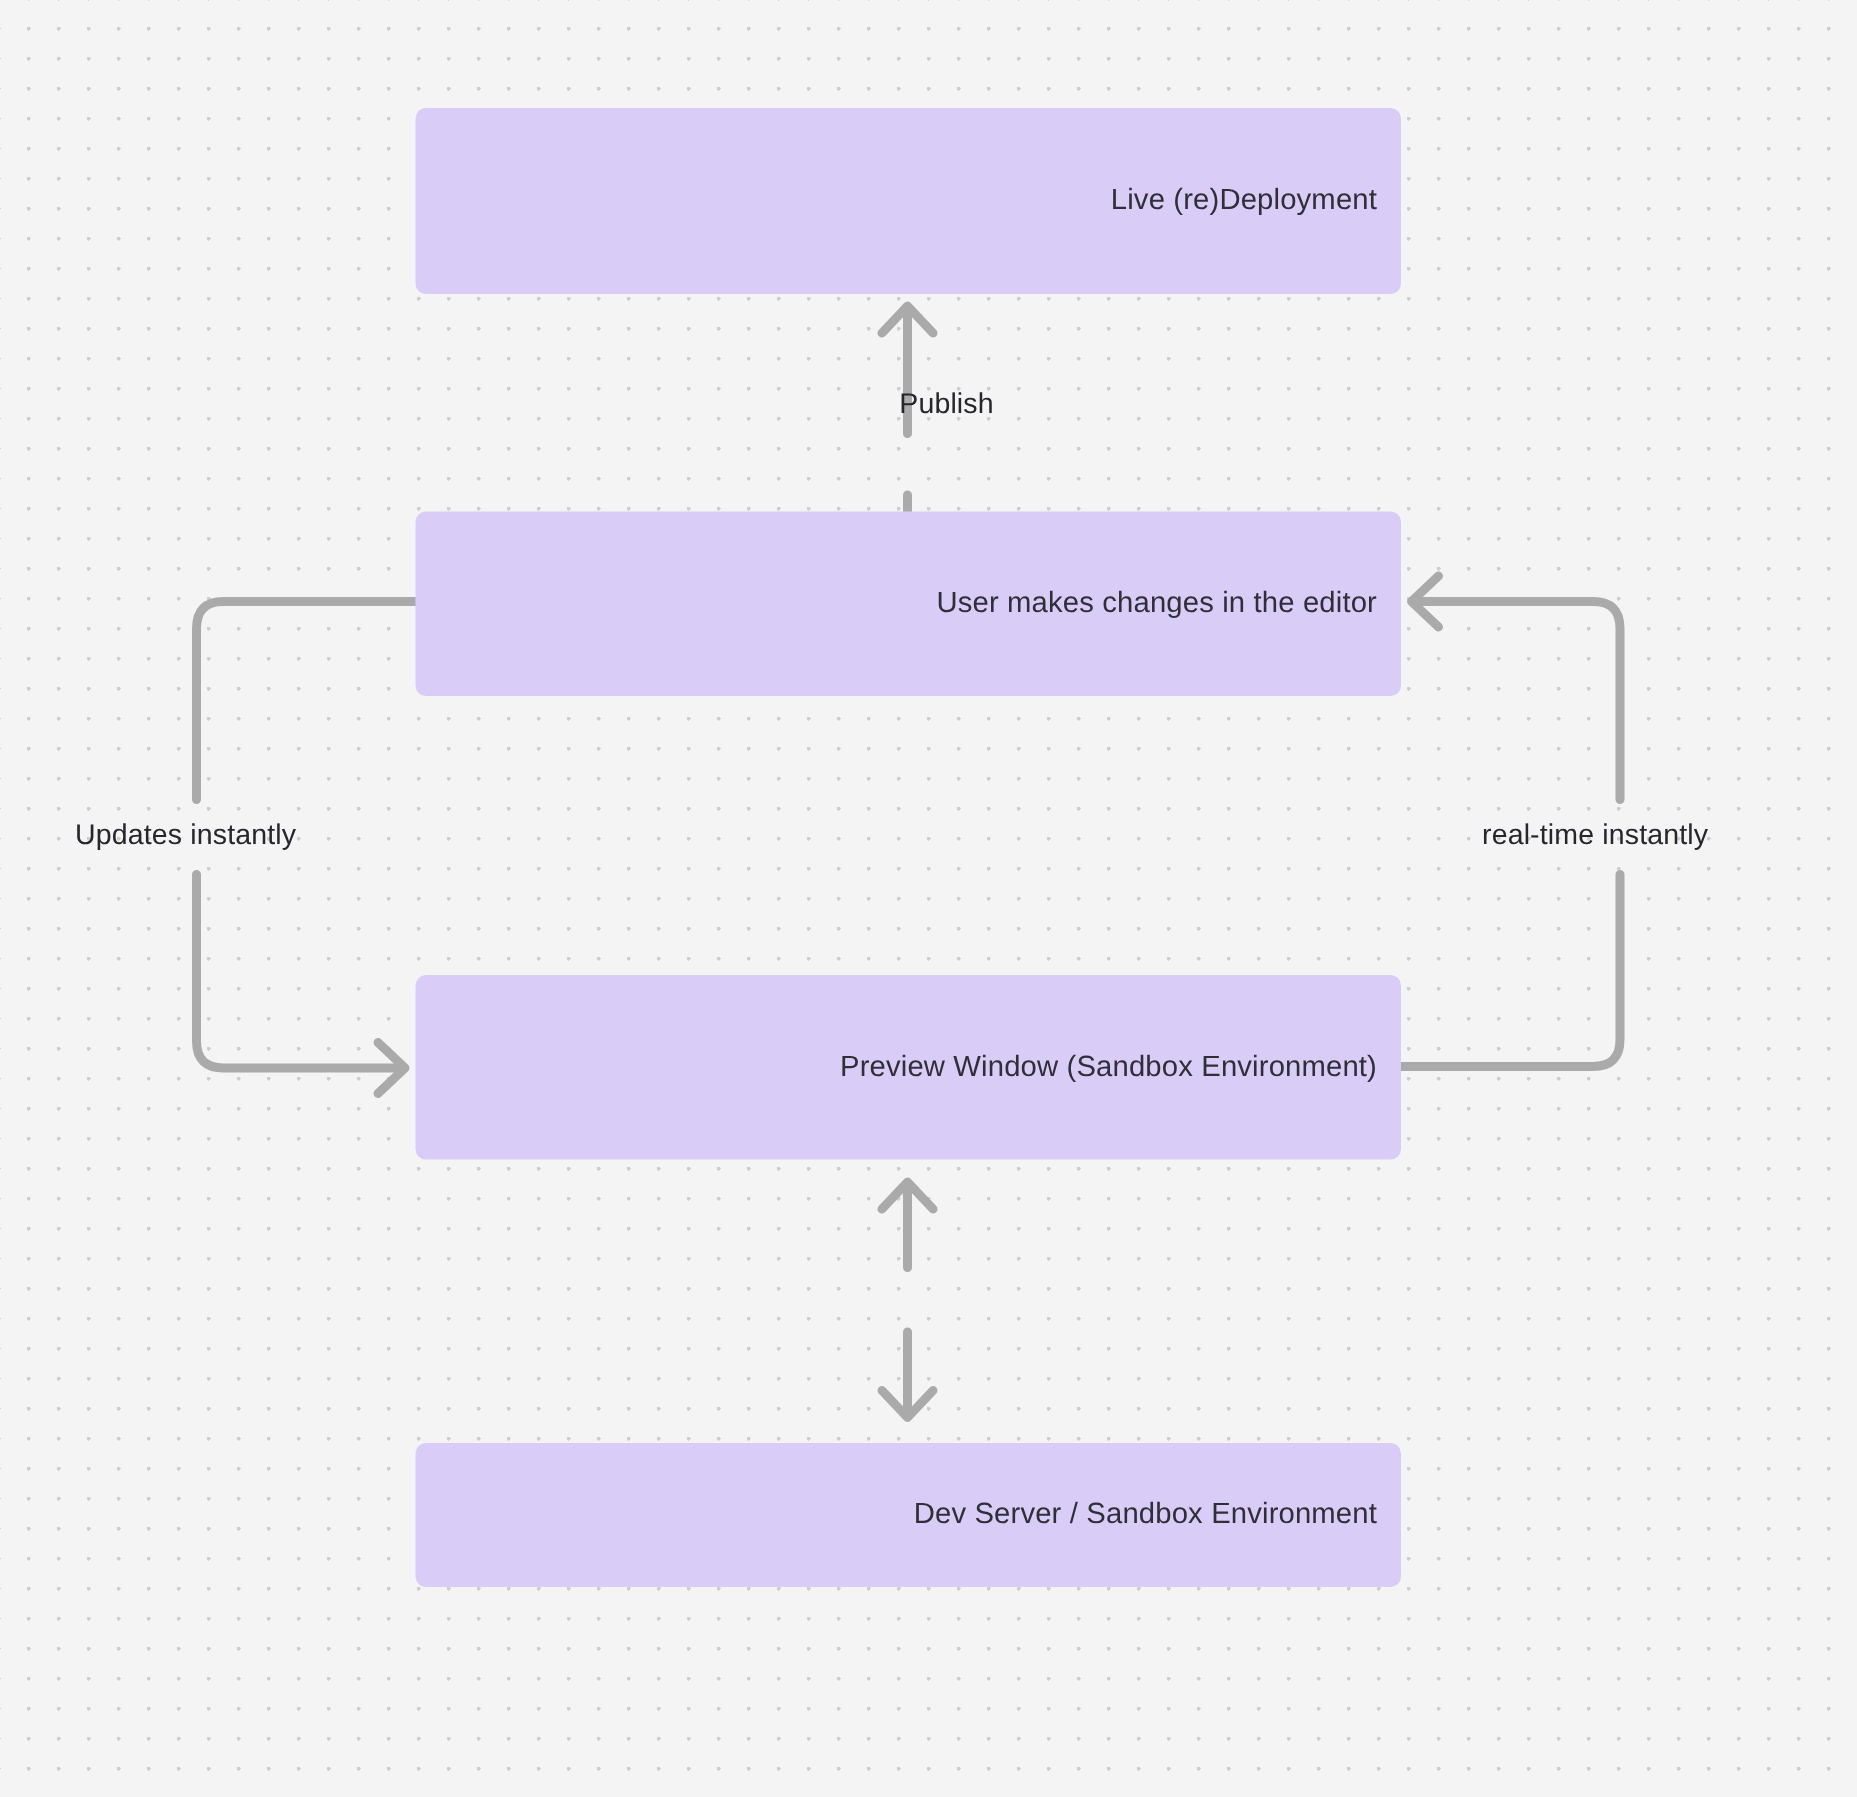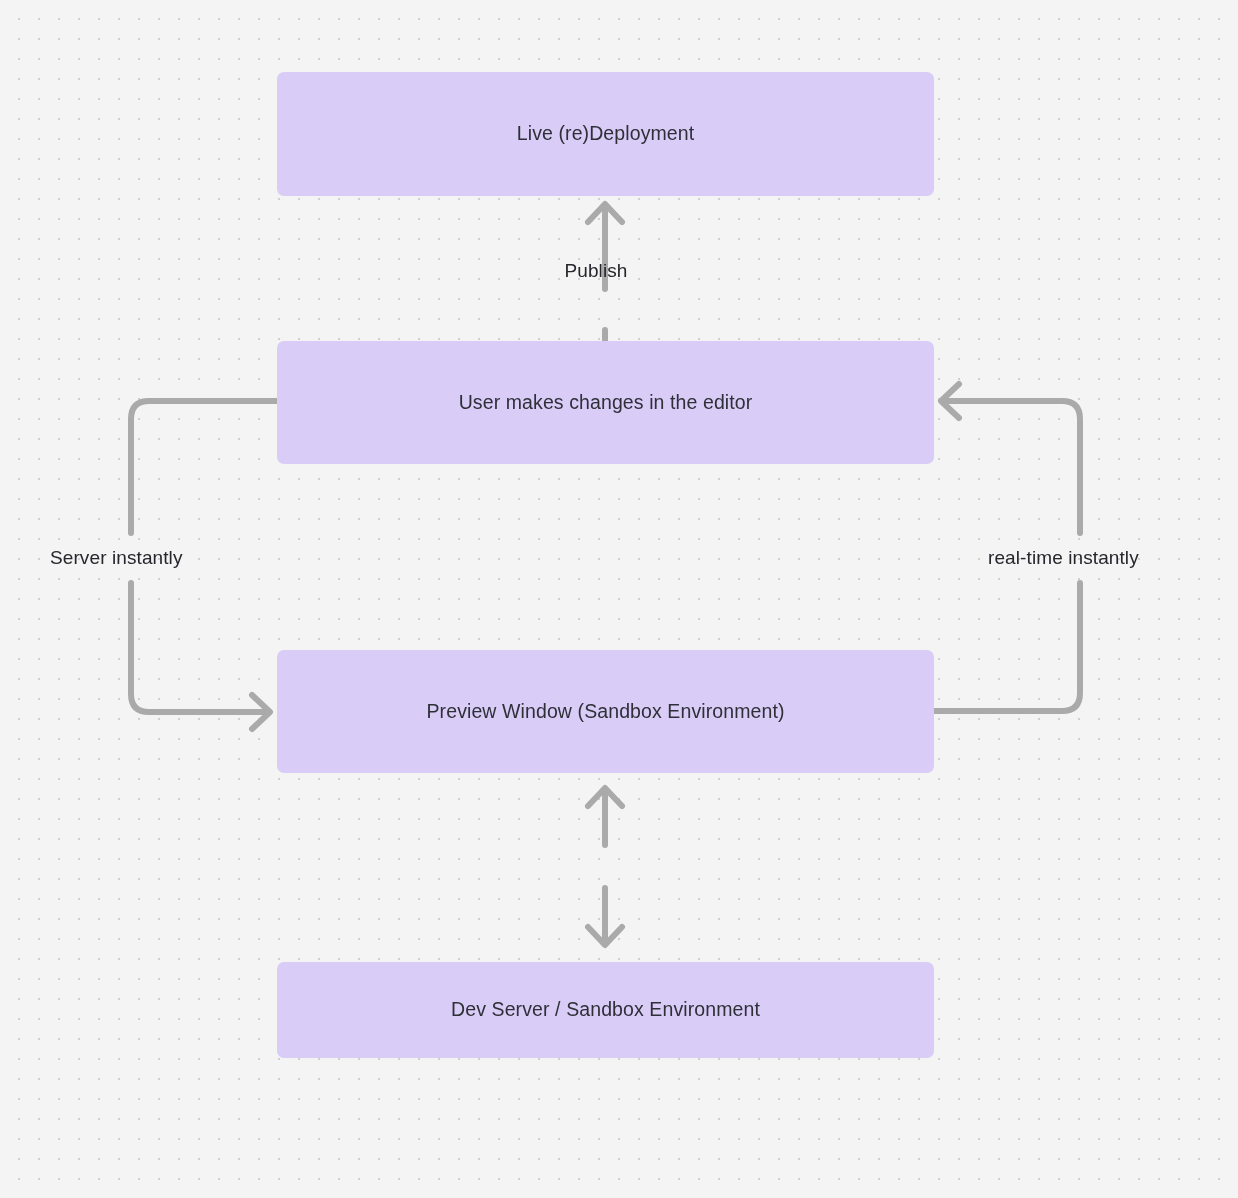--- a/index.html
+++ b/index.html
@@ -33,21 +33,21 @@
     pointer-events: none;
   }
 
   .node {
     position: absolute;
     box-sizing: border-box;
     background-color: #d9cdf8;
     border-radius: 7px;
     display: flex;
     align-items: center;
-    justify-content: center;
+    justify-content: flex-end;
     text-align: center;
     color: #2f2f38;
     font-size: 19.5px;
     font-weight: 400;
     letter-spacing: 0.1px;
     line-height: 1.3;
     padding: 0 16px;
   }
 
   .edge-label {
@@ -108,20 +108,20 @@
   </div>
 
   <div class="node" style="left:277px; top:341px; width:657px; height:123px;">
     <span>User makes changes in the editor</span>
   </div>
 
   <div class="node" style="left:277px; top:962px; width:657px; height:96px;">
     <span>Dev Server / Sandbox Environment</span>
   </div>
 
-  <div class="edge-label center" style="left:596px; top:270px;">Publish</div>
+  <div class="edge-label center" style="left:631px; top:270px;">Publish</div>
 
-  <div class="edge-label" style="left:50px; top:557px; transform:translateY(-50%);">Server instantly</div>
+  <div class="edge-label" style="left:50px; top:557px; transform:translateY(-50%);">Updates instantly</div>
 
   <div class="edge-label" style="left:988px; top:557px; transform:translateY(-50%);">real-time instantly</div>
 
 
 </div>
 
 </body></html>

